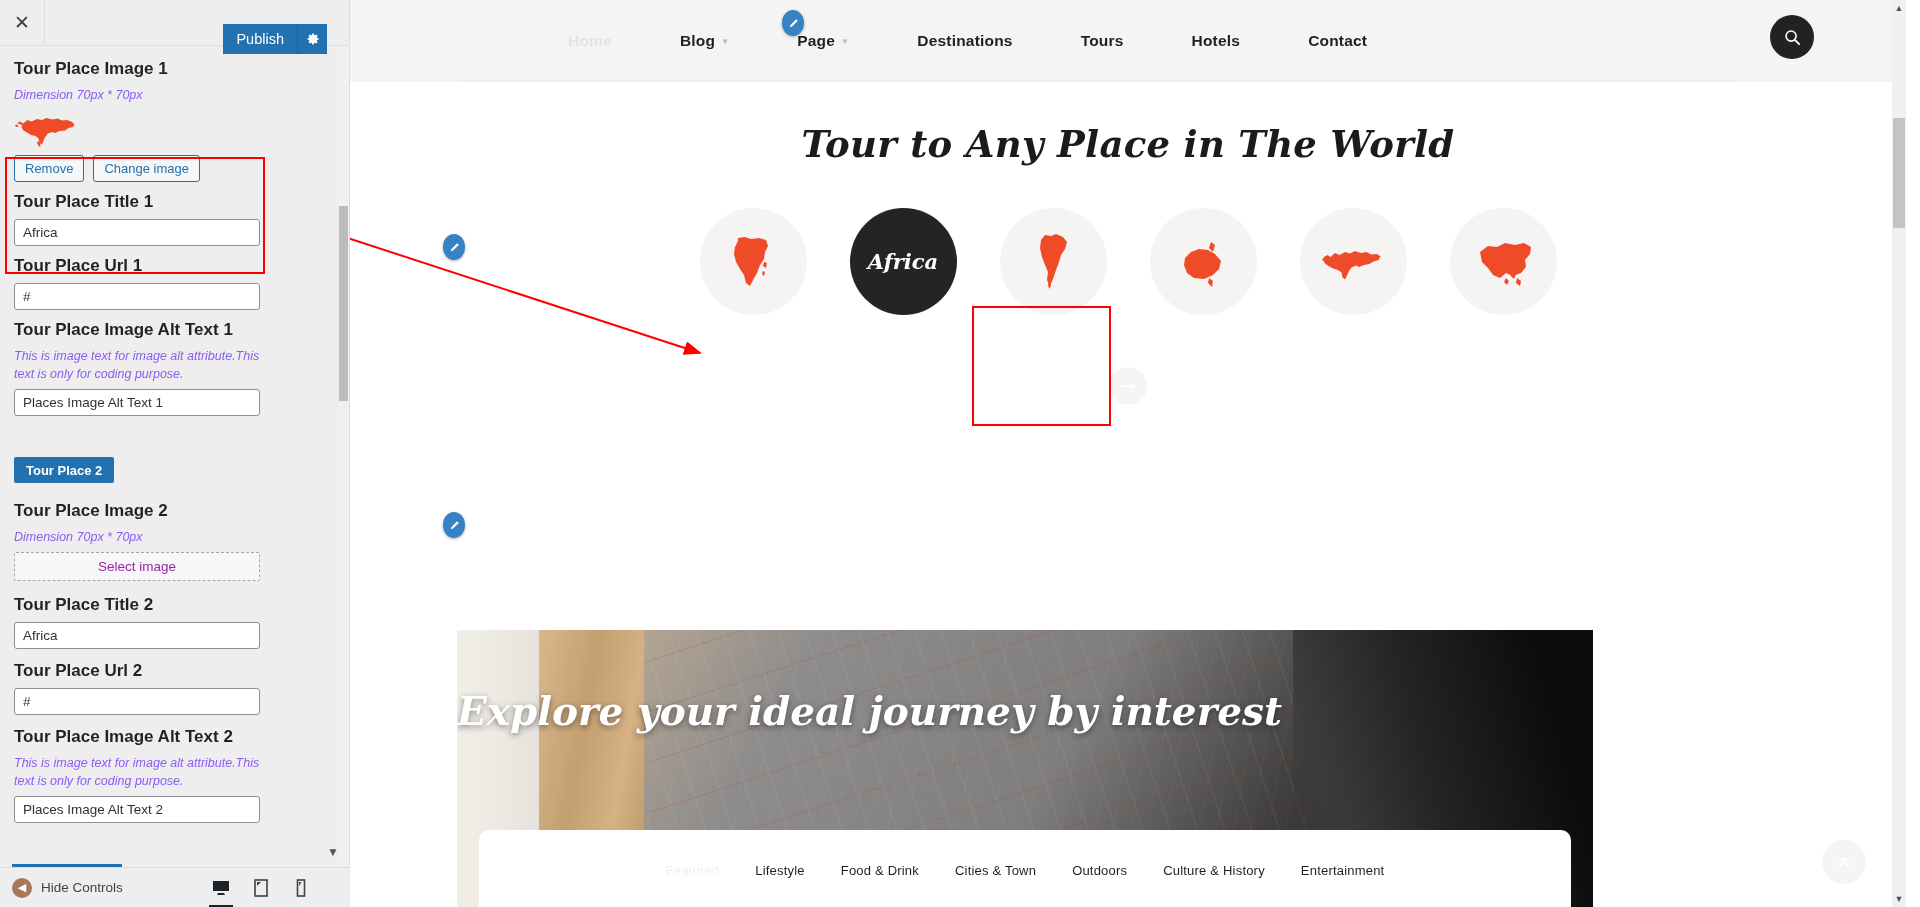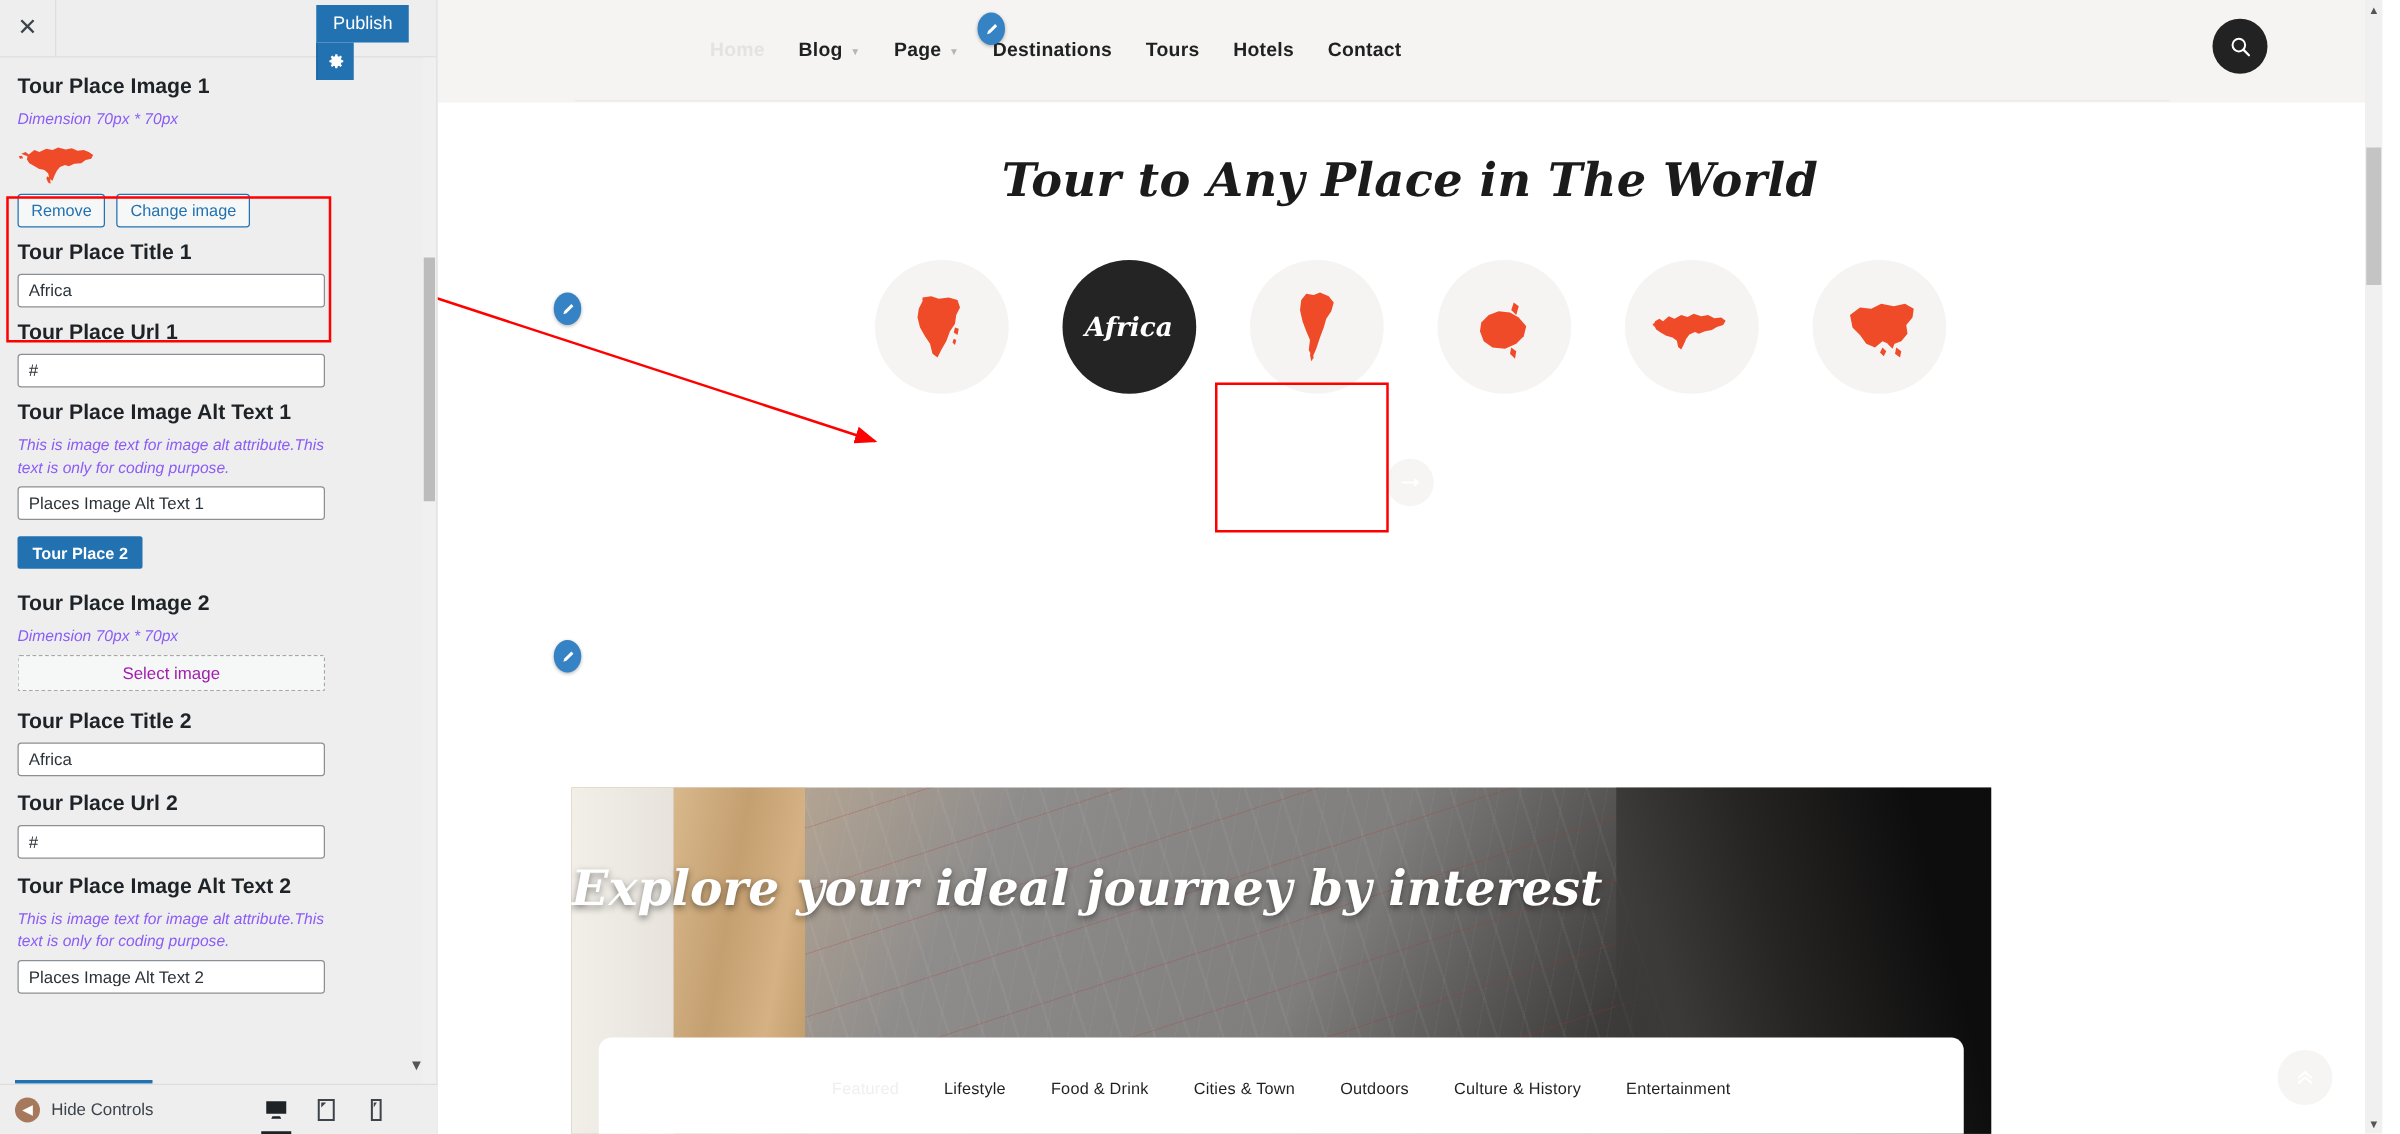--- a/index.html
+++ b/index.html
@@ -27,23 +27,22 @@
   }
   #close-btn {
     width: 45px; height: 45px;
     display: flex; align-items: center; justify-content: center;
     border-right: 1px solid #ddd;
     cursor: pointer;
     color: #3c434a;
     font-size: 19px; line-height: 1;
   }
   #publish-wrap {
-    position: absolute; right: 22px; top: 4px;
+    position: absolute; right: 22px; top: 24px;
     display: flex;
-    flex-direction: column;
   }
   #publish-btn {
     background: #2271b1;
     color: #fff;
     border: none;
     height: 30px;
     padding: 0 13px;
     font-size: 14.5px;
     font-family: "Liberation Sans", sans-serif;
     cursor: pointer;
@@ -112,20 +111,21 @@
   .btn-primary-sm {
     background: #2271b1;
     color: #fff;
     border: none;
     border-radius: 2px;
     height: 26px;
     padding: 0 12px;
     font-size: 13px; font-weight: bold;
     cursor: pointer;
     font-family: "Liberation Sans", sans-serif;
+    margin-top: 28px;
   }
   .select-image {
     width: 246px; height: 29px;
     border: 1px dashed #a7a7a7;
     background: #f6f7f7;
     display: flex; align-items: center; justify-content: center;
     font-size: 13.5px; color: #a21caf;
     cursor: pointer;
     border-radius: 2px;
   }
@@ -184,21 +184,21 @@
     position: absolute; left: 350px; top: 0;
     width: 1556px; height: 907px;
     background: #fff; overflow: hidden;
   }
   #site-header {
     height: 82px; background: #f5f4f2;
     display: flex; align-items: center;
     position: relative;
   }
   #site-nav {
-    display: flex; align-items: center; gap: 27px;
+    display: flex; align-items: center; gap: 68px;
     margin-left: 218px;
     font-size: 15.5px; font-weight: bold;
     color: #1f2021;
     letter-spacing: .2px;
   }
   .nav-item { display: flex; align-items: center; gap: 6px; cursor: pointer; white-space: nowrap; }
   .nav-item.muted { color: #e5e3e0; }
   .caret { font-size: 8px; color: #b9b6b1; }
   #search-circle {
     position: absolute; right: 92px; top: 15px;

